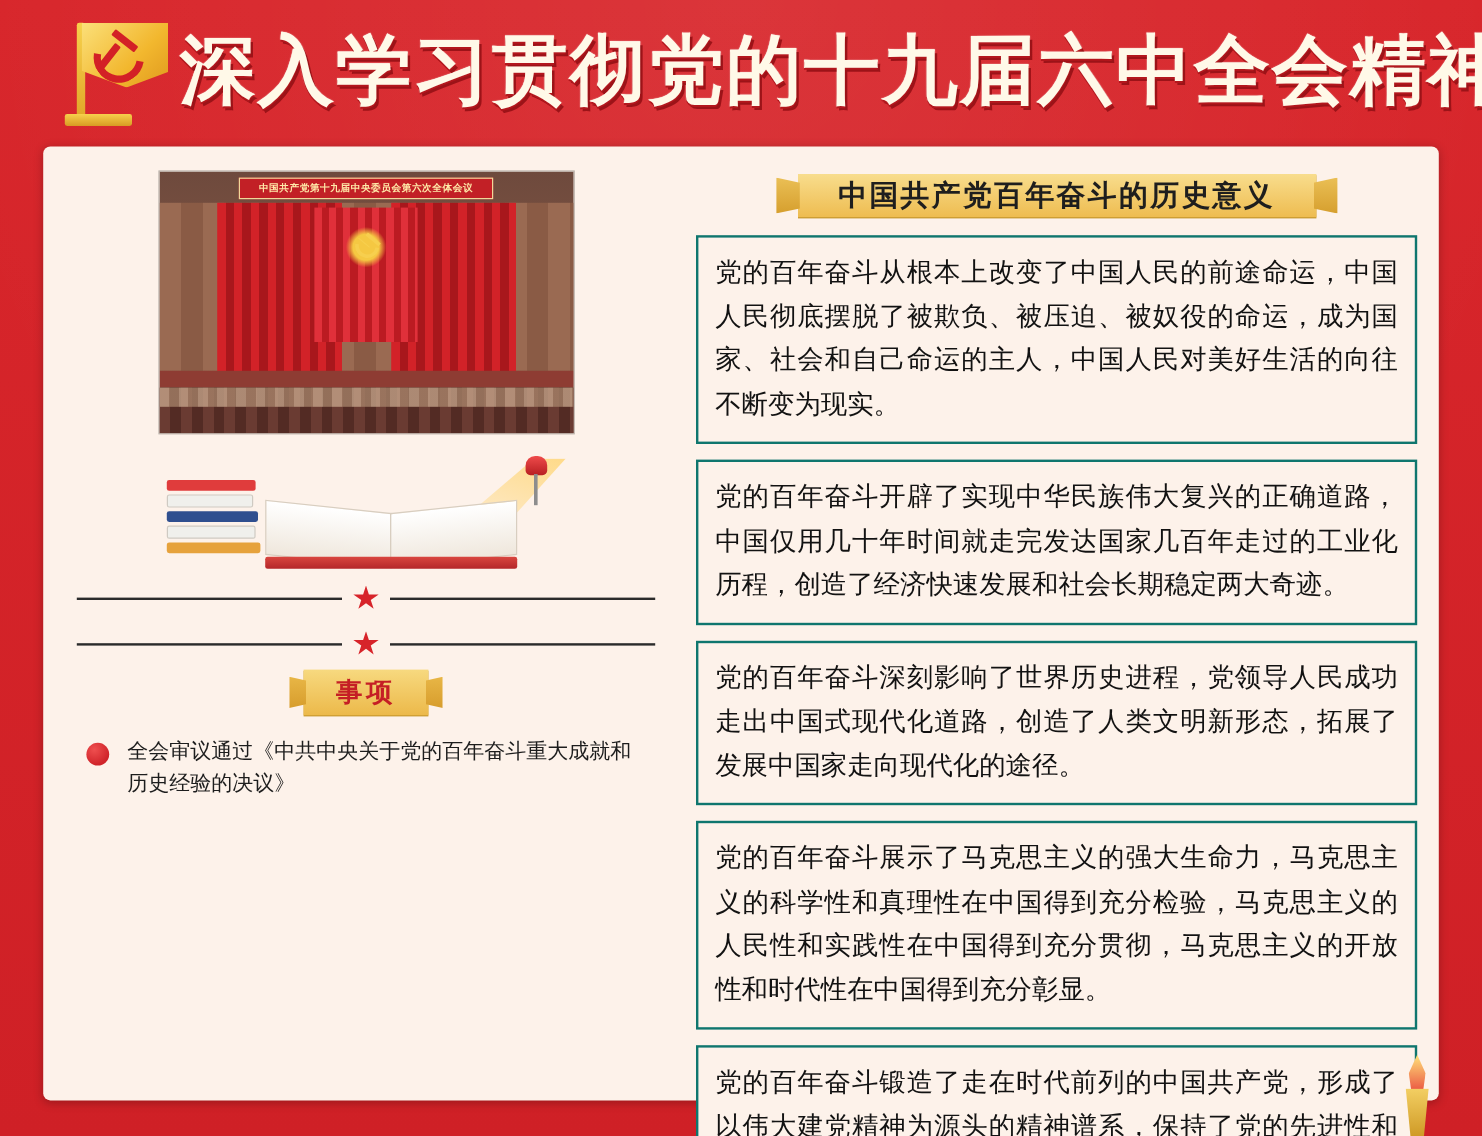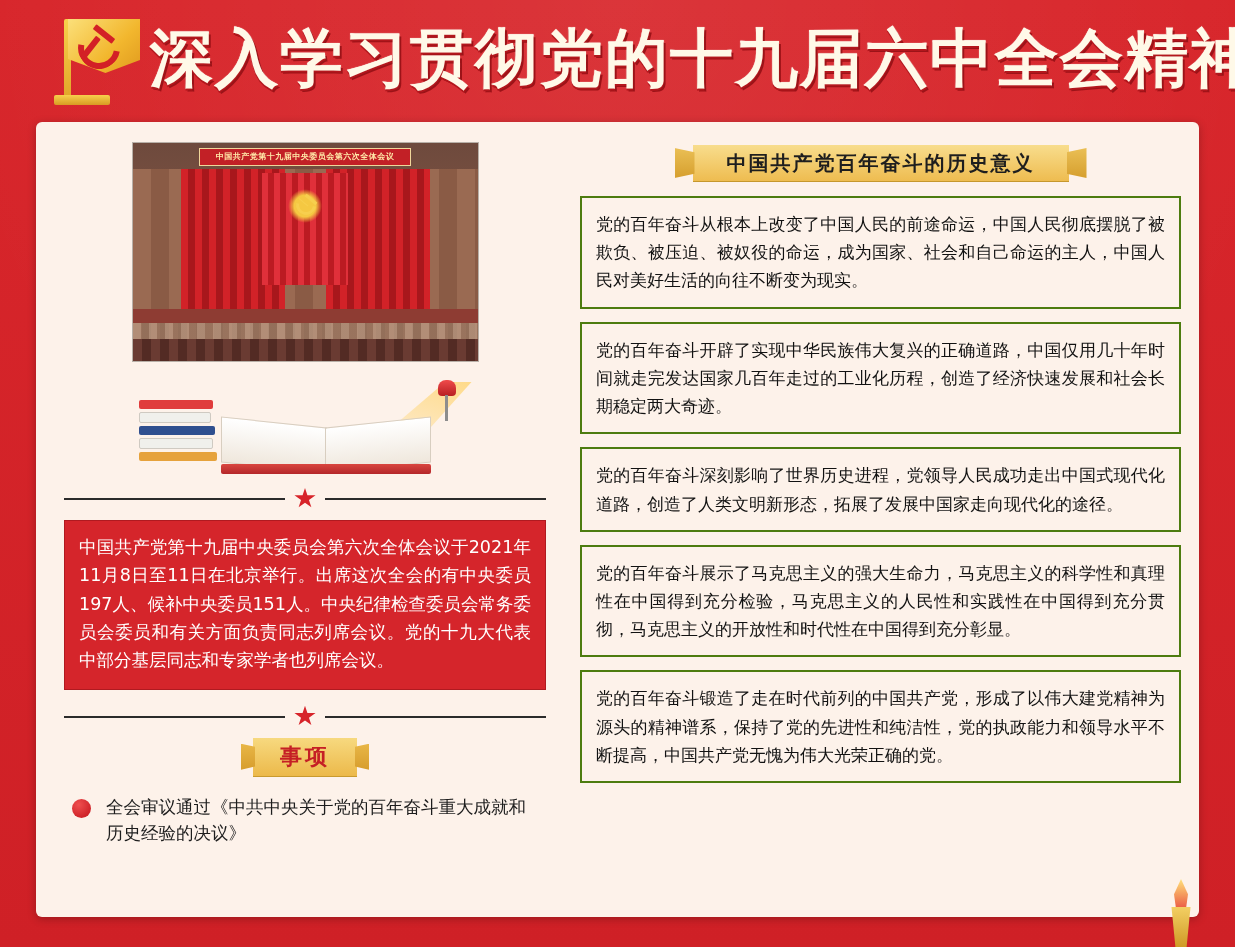--- a/index.html
+++ b/index.html
@@ -465,30 +465,30 @@
     width: 20px;
     height: 30px;
     background: linear-gradient(180deg,#eabf55,#d69f2e);
   }
   .rt-header .ribbon::before { left: -18px; clip-path: polygon(0 0,100% 14%,100% 86%,0 100%); }
   .rt-header .ribbon::after { right: -18px; clip-path: polygon(0 14%,100% 0,100% 100%,0 86%); }
   .rt-header .ribbon b {
     position: relative;
     z-index: 2;
     color: #1e1e1e;
-    font-size: 20px;
+    font-size: 24px;
     letter-spacing: 2px;
     font-family: "DejaVu Sans", "Liberation Sans", sans-serif;
   }
 
   .point {
-    border: 2px solid #4d7c0f;
+    border: 2px solid #0f766e;
     padding: 12px 14px;
     margin-bottom: 13px;
-    font-size: 17px;
+    font-size: 22px;
     line-height: 1.66;
     color: #121212;
     text-align: justify;
     background: #fdf2ea;
     font-family: "DejaVu Sans", "Liberation Sans", sans-serif;
   }
 
   
   .torch {
     position: absolute;
@@ -565,21 +565,20 @@
           <div class="needle"></div>
         </div>
       </div>
 
       <div class="divider">
         <div class="line"></div>
         <div class="pad"></div>
         <div class="star"></div>
       </div>
 
-      <div class="intro-box">中国共产党第十九届中央委员会第六次全体会议于2021年11月8日至11日在北京举行。出席这次全会的有中央委员197人、候补中央委员151人。中央纪律检查委员会常务委员会委员和有关方面负责同志列席会议。党的十九大代表中部分基层同志和专家学者也列席会议。</div>
 
       <div class="divider">
         <div class="line"></div>
         <div class="pad"></div>
         <div class="star"></div>
       </div>
 
       <div class="matters-wrap">
         <div class="matters">
           <span>事项</span>

